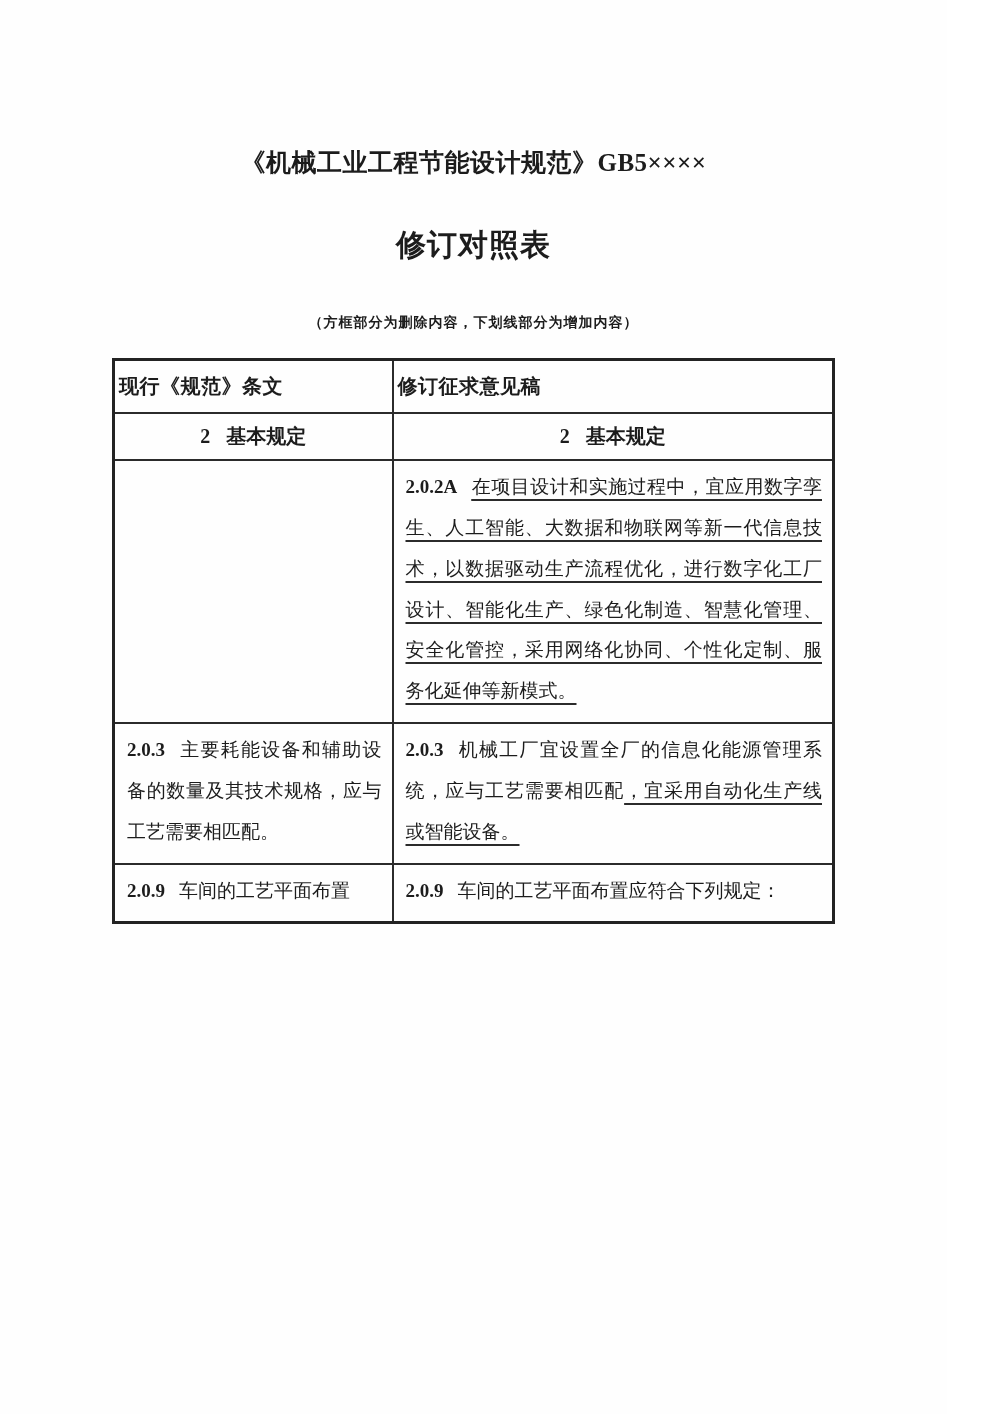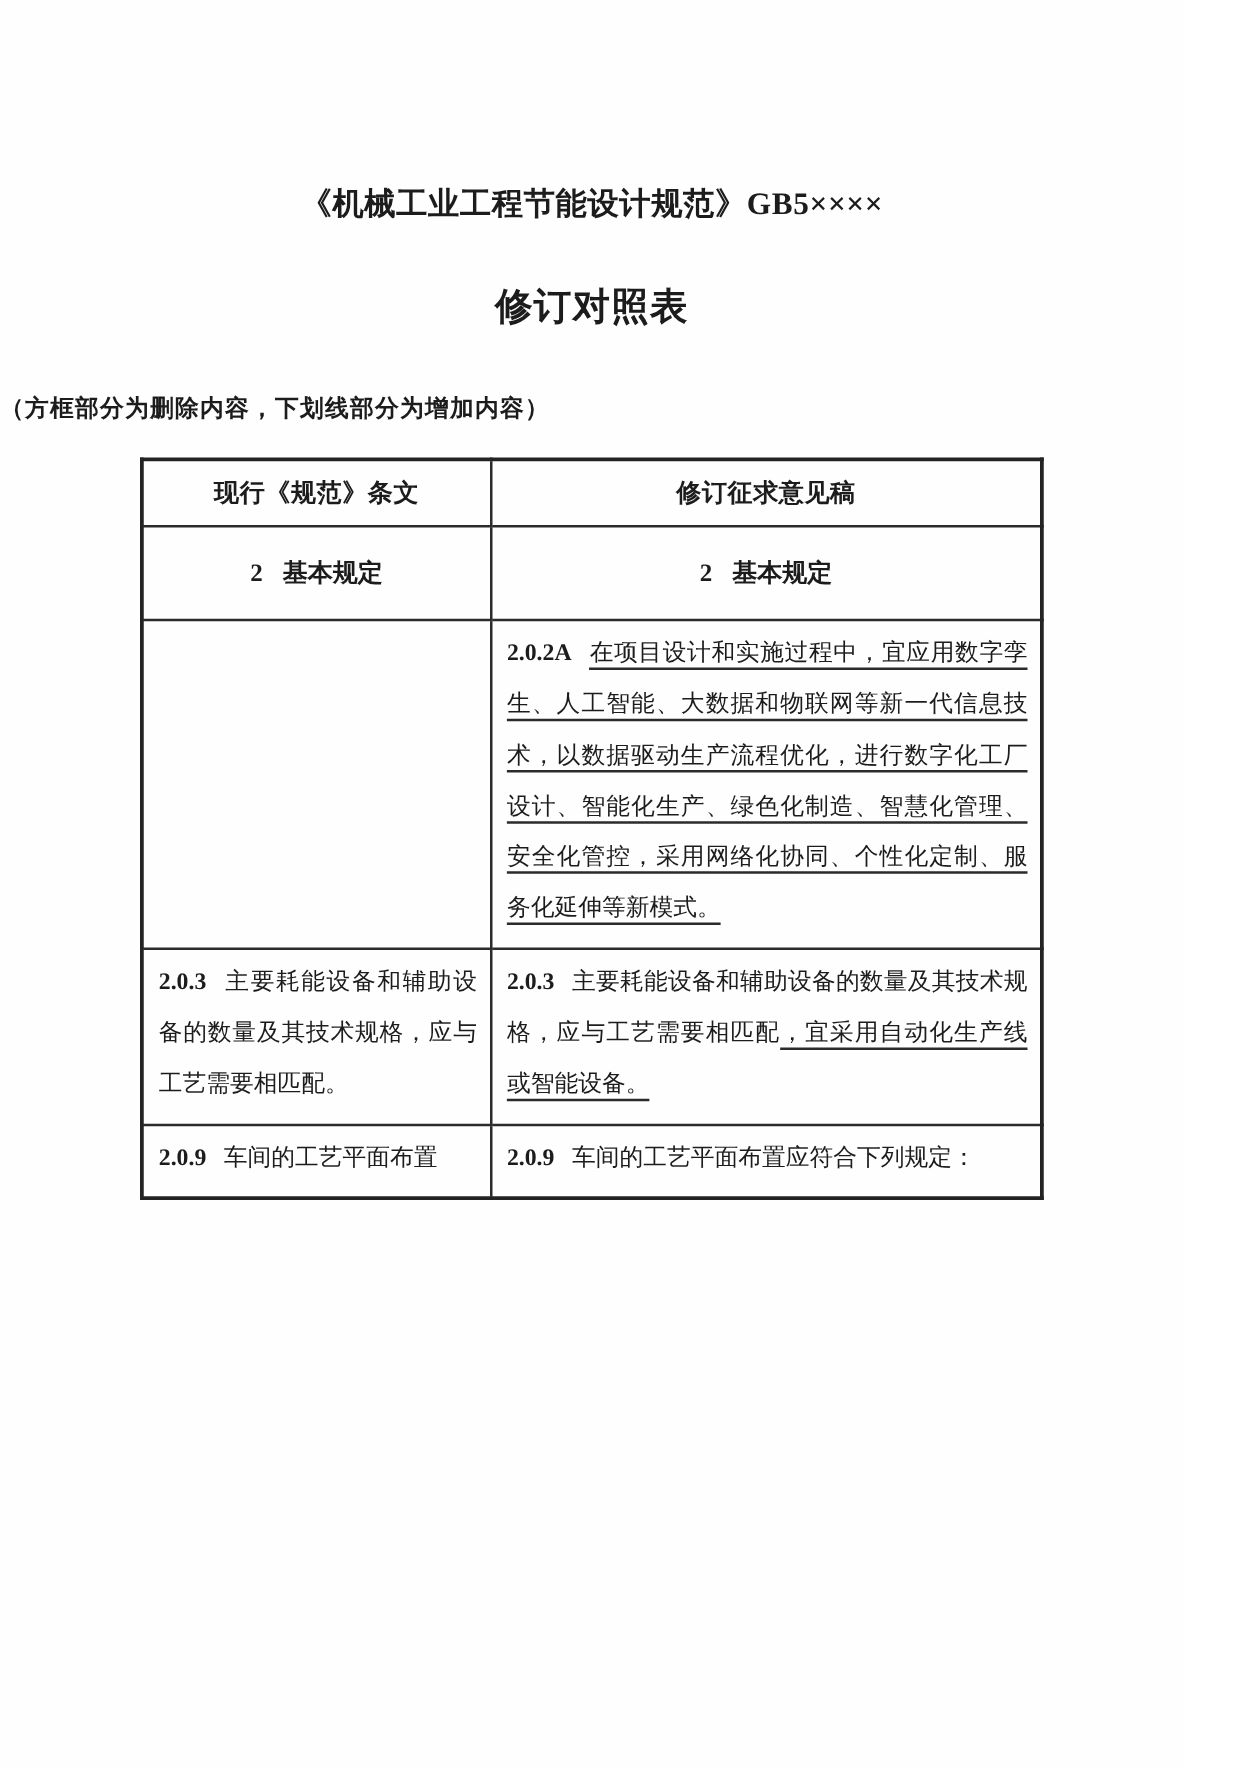--- a/index.html
+++ b/index.html
@@ -28,50 +28,51 @@
     margin: 0;
     padding-top: 46px;
     text-align: center;
     font-size: 30px;
     font-weight: bold;
     letter-spacing: 1px;
   }
   .legend-note {
     margin: 0;
     padding-top: 48px;
-    font-size: 19px;
+    text-align: center;
+    font-size: 14px;
     font-weight: bold;
     letter-spacing: 1px;
   }
   table.cmp {
     border-collapse: collapse;
     table-layout: fixed;
     width: 720px;
     margin: 26px auto 0 auto;
     border: 3px solid #232323;
   }
   table.cmp col.c-left  { width: 279px; }
   table.cmp col.c-right { width: 441px; }
   table.cmp th, table.cmp td {
     border: 2px solid #2b2b2b;
     vertical-align: top;
     overflow: hidden;
   }
   table.cmp th {
     font-size: 20px;
     font-weight: bold;
-    text-align: center;
+    text-align: left;
     padding: 12px 4px;
     letter-spacing: 0.5px;
   }
   td.section-cell {
     font-size: 20px;
     font-weight: bold;
     text-align: center;
-    padding: 23px 4px;
+    padding: 9px 4px;
   }
   td.body-cell {
     font-size: 19px;
     line-height: 2.15;
     padding: 6px 10px 10px 12px;
     text-align: justify;
   }
   .seg { white-space: pre-wrap; }
   .seg-num {
     font-weight: bold;
@@ -118,21 +119,21 @@
       <tr>
         <td class="section-cell"><span class="seg seg-num">2</span><span class="seg seg-bold">基本规定</span></td>
         <td class="section-cell"><span class="seg seg-num">2</span><span class="seg seg-bold">基本规定</span></td>
       </tr>
       <tr>
         <td class="body-cell"></td>
         <td class="body-cell"><span class="seg seg-num">2.0.2A</span><span class="seg seg-underline">在项目设计和实施过程中，宜应用数字孪生、人工智能、大数据和物联网等新一代信息技术，以数据驱动生产流程优化，进行数字化工厂设计、智能化生产、绿色化制造、智慧化管理、安全化管控，采用网络化协同、个性化定制、服务化延伸等新模式。</span></td>
       </tr>
       <tr>
         <td class="body-cell"><span class="seg seg-num">2.0.3</span><span class="seg seg-normal">主要耗能设备和辅助设备的数量及其技术规格，应与工艺需要相匹配。</span></td>
-        <td class="body-cell"><span class="seg seg-num">2.0.3</span><span class="seg seg-normal">主要耗能设备和辅助设备的数量及其技术规格，应与工艺需要相匹配</span><span class="seg seg-underline">，宜采用自动化生产线或智能设备。</span></td>
+        <td class="body-cell"><span class="seg seg-num">2.0.3</span><span class="seg seg-normal">机械工厂宜设置全厂的信息化能源管理系统，应与工艺需要相匹配</span><span class="seg seg-underline">，宜采用自动化生产线或智能设备。</span></td>
       </tr>
       <tr>
         <td class="body-cell"><span class="seg seg-num">2.0.9</span><span class="seg seg-normal">车间的工艺平面布置</span></td>
         <td class="body-cell"><span class="seg seg-num">2.0.9</span><span class="seg seg-normal">车间的工艺平面布置应符合下列规定：</span></td>
       </tr>
     </tbody>
   </table>
 
 </div>
 

